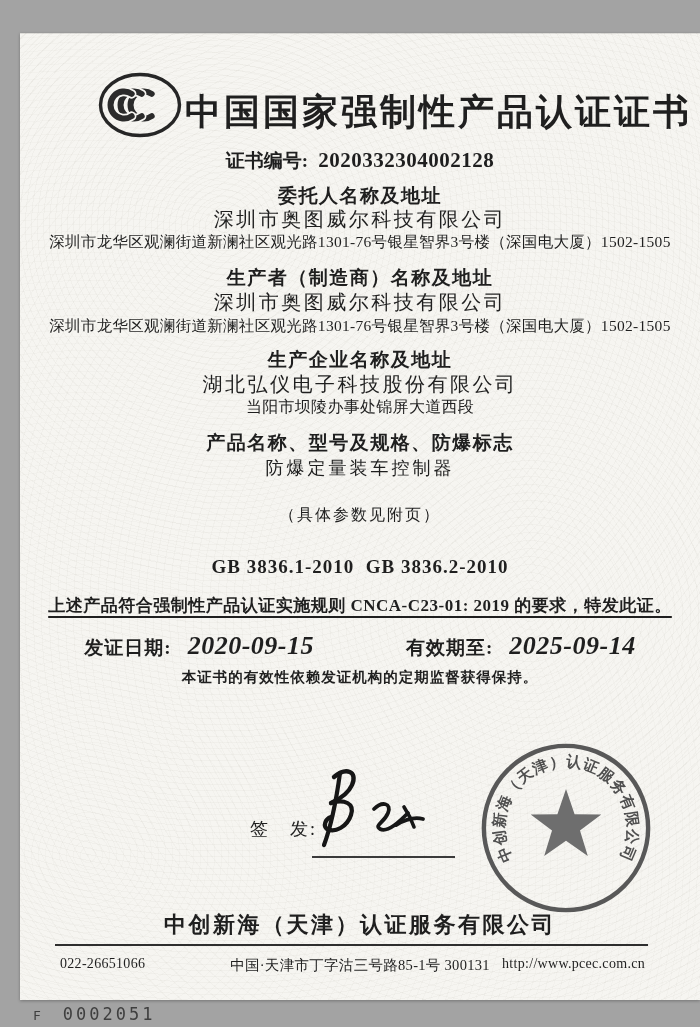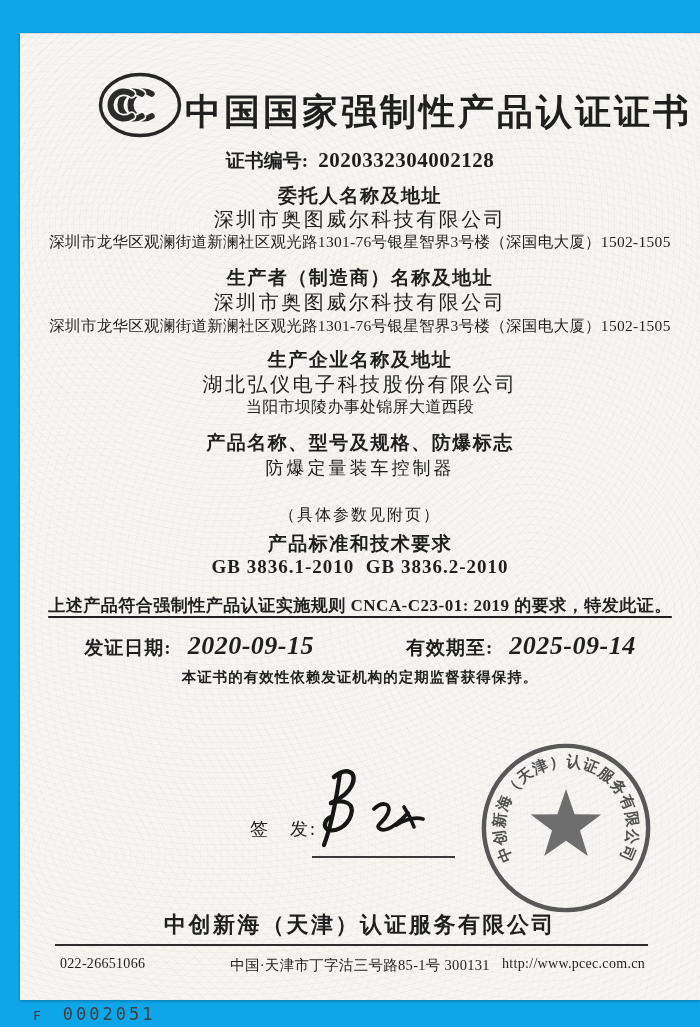--- a/index.html
+++ b/index.html
@@ -1,16 +1,16 @@
 <!DOCTYPE html>
 <html><head>
 <meta charset="utf-8">
 <style>
   html,body{margin:0;padding:0;background:#ffffff;}
-  .page{position:relative;width:700px;height:1027px;background:#0ea5e9;overflow:hidden;
+  .page{position:relative;width:700px;height:1027px;background:#a3a3a3;overflow:hidden;
         font-family:"Liberation Serif",serif;color:#1f1f1f;}
   .paper{position:absolute;left:20px;top:33px;width:680px;height:967px;
          background-color:#f6f5f1;
          background-image:
            repeating-radial-gradient(circle at 30% 20%, rgba(150,145,130,0.06) 0 1px, transparent 1px 6px),
            repeating-radial-gradient(circle at 75% 60%, rgba(150,145,130,0.05) 0 1px, transparent 1px 8px),
            repeating-radial-gradient(circle at 10% 85%, rgba(148,143,128,0.04) 0 1px, transparent 1px 7px);
          box-shadow:0 1px 3px rgba(0,0,0,0.28), inset 0 1px 0 rgba(0,0,0,0.10);}
   .abs{position:absolute;}
   .cline{position:absolute;left:20px;right:0;text-align:center;white-space:pre;}
@@ -77,21 +77,20 @@
   <div class="cline addr" style="top:316px;">深圳市龙华区观澜街道新澜社区观光路1301-76号银星智界3号楼（深国电大厦）1502-1505</div>
 
   <div class="cline name" style="top:371px;">湖北弘仪电子科技股份有限公司</div>
   <div class="cline h" style="top:347px;">生产企业名称及地址</div>
   <div class="cline addr" style="top:397px;font-size:16px;">当阳市坝陵办事处锦屏大道西段</div>
 
   <div class="cline h" style="top:430px;">产品名称、型号及规格、防爆标志</div>
   <div class="cline p1" style="top:456px;">防爆定量装车控制器</div>
   <div class="cline p3" style="top:505px;">（具体参数见附页）</div>
 
-  <div class="cline h" style="top:531px;">产品标准和技术要求</div>
   <div class="cline gb" style="top:556px;">GB 3836.1-2010  GB 3836.2-2010</div>
 
   <div class="cline statement">上述产品符合强制性产品认证实施规则 CNCA-C23-01: 2019 的要求，特发此证。</div>
 
   <div class="dates">
     <div class="grp">
       <span class="lbl">发证日期:</span>
       <span class="val">2020-09-15</span>
     </div>
     <div class="grp">

